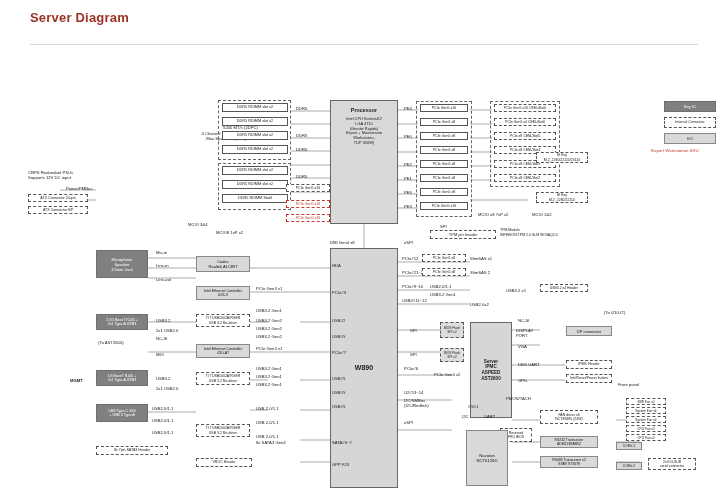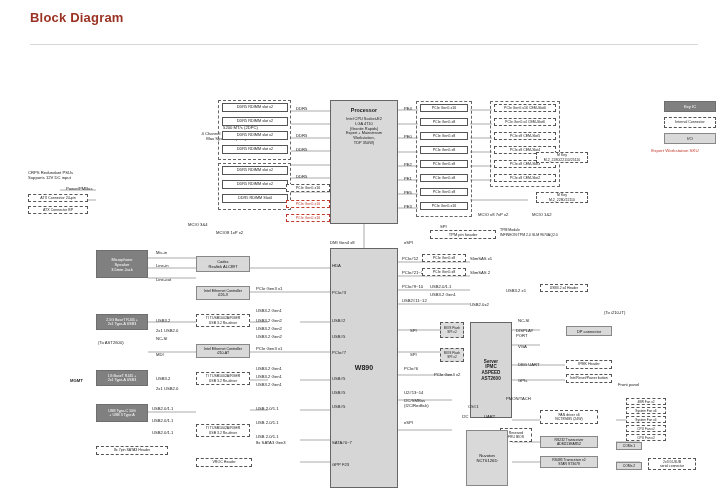--- a/index.html
+++ b/index.html
@@ -36,21 +36,21 @@
   .red{color:#c0392b;border-color:#c0392b;}
   .lbl{position:absolute;white-space:pre-line;line-height:1.3;}
   svg.lines{position:absolute;left:0;top:0;width:728px;height:496px;pointer-events:none;}
   .grp{position:absolute;border:0.7px dashed #666;box-sizing:border-box;}
 </style>
 </head>
 <body>
 
 <div id="canvas">
 
-  <div class="title">Block Diagram</div>
+  <div class="title">Server Diagram</div>
   <div class="rule"></div>
 
   <svg class="lines" viewBox="0 0 728 496">
     <g stroke="#555" stroke-width="0.5" fill="none">
 
       <path d="M291 111 H330"></path>
         <path d="M291 124 H330"></path>
       <path d="M291 138 H330"></path>
         <path d="M291 151 H330"></path>
       <path d="M291 165 H330"></path>

